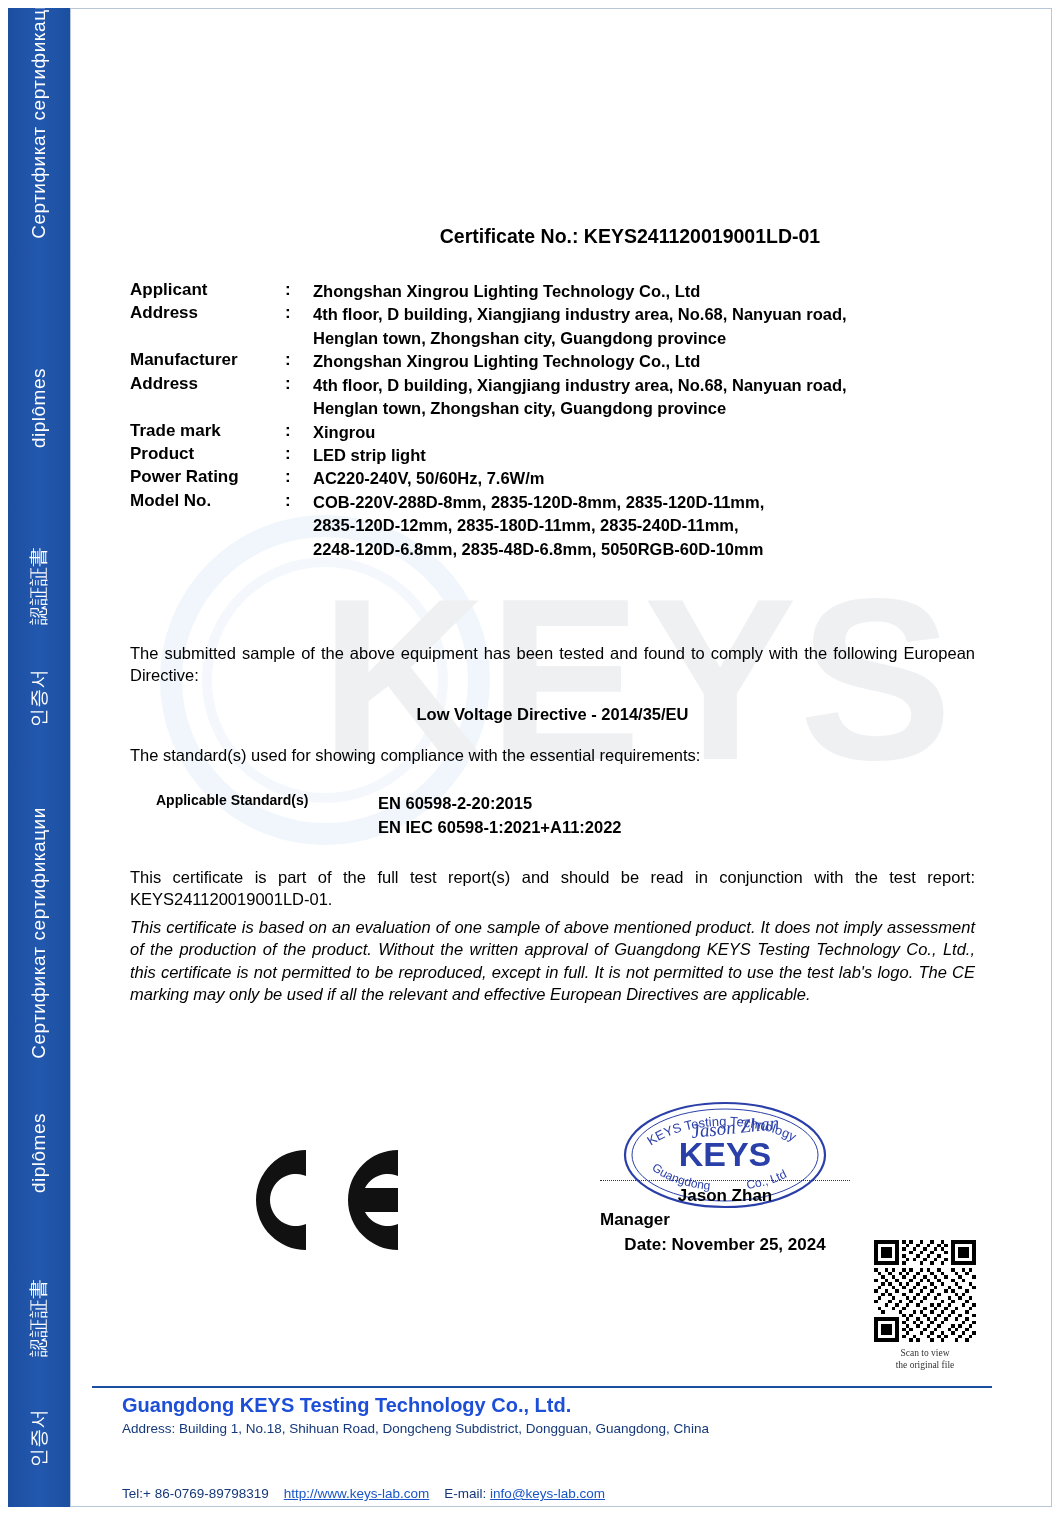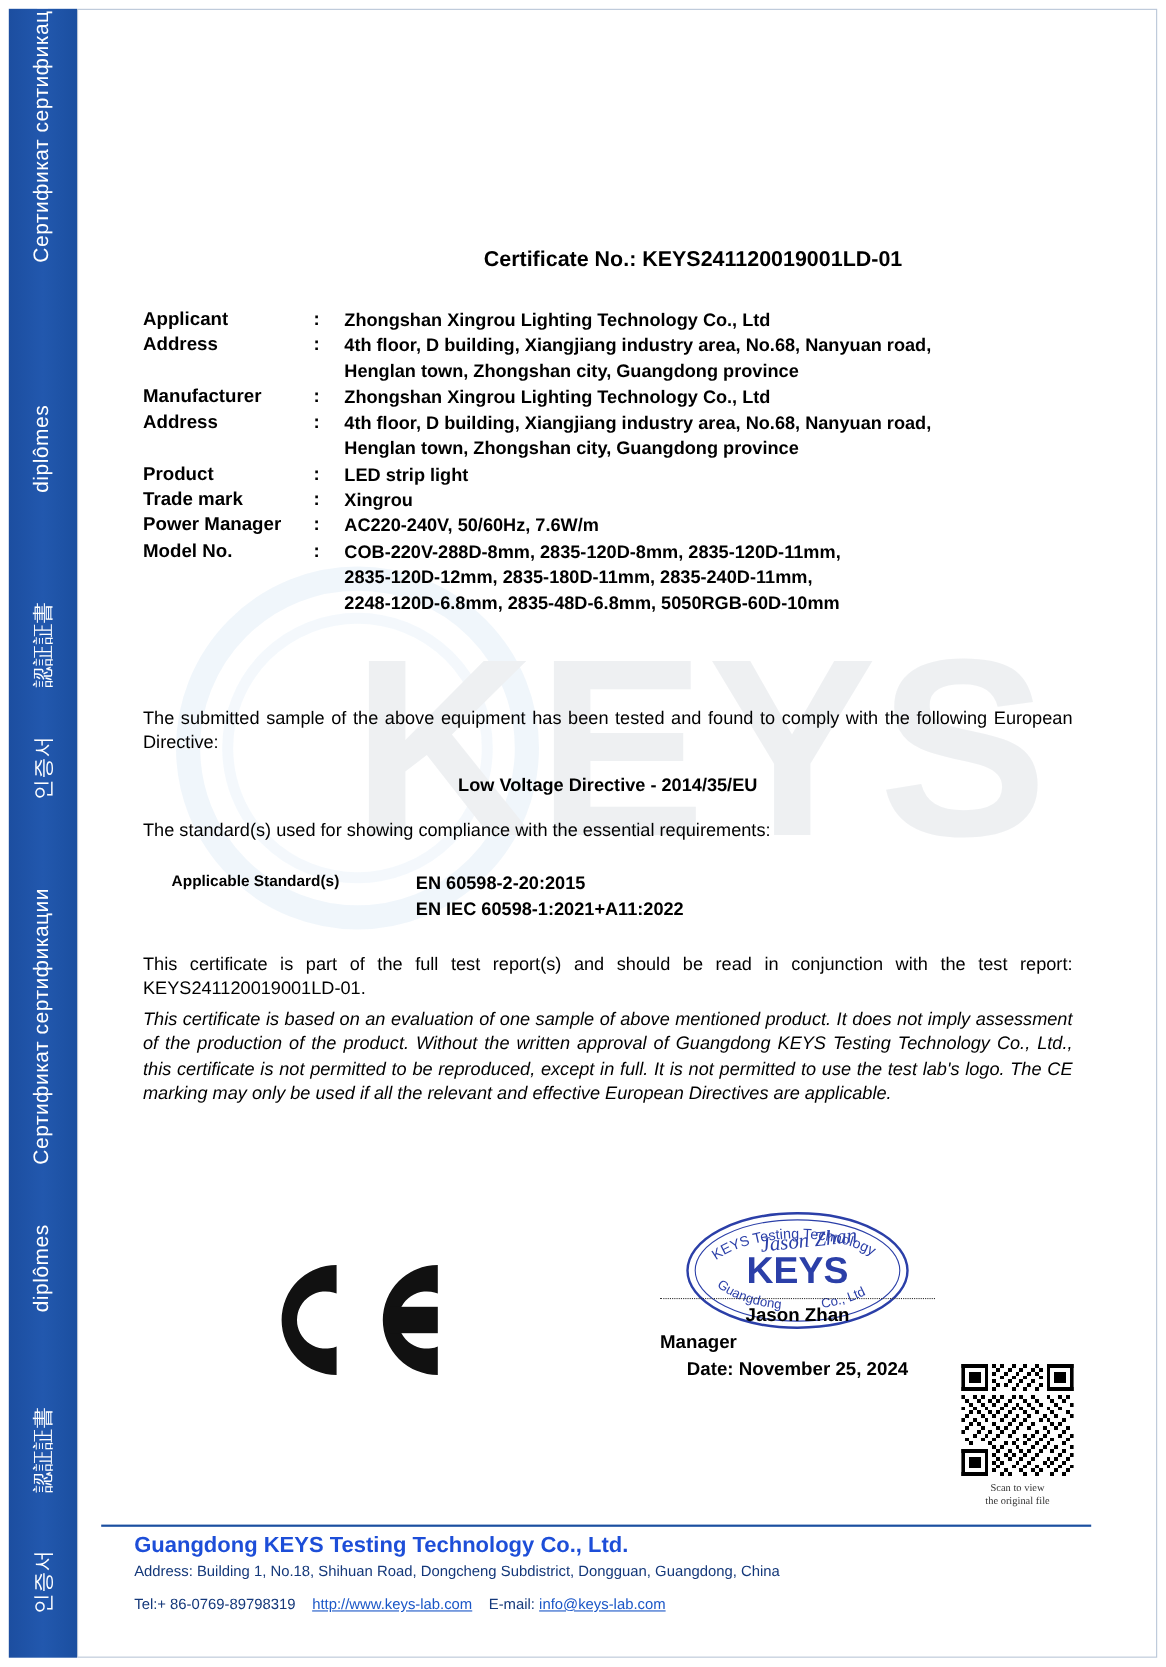--- a/index.html
+++ b/index.html
@@ -282,21 +282,21 @@
   .footer-addr {
     position: absolute;
     left: 122px;
     top: 1421px;
     font-size: 13.5px;
     color: #14387a;
   }
   .footer-tel {
     position: absolute;
     left: 122px;
-    top: 1451px;
+    top: 1486px;
     font-size: 13.5px;
     color: #14387a;
     text-align: center;
   }
   .footer-tel a {
     color: #1a56c7;
   }
   .link { color: #1a56c7; text-decoration: underline; }
 </style>
 </head>
@@ -347,31 +347,31 @@
     </tr>
     <tr>
       <td class="lbl">Address</td>
       <td class="colon">:</td>
       <td class="val">
         <span>4th floor, D building, Xiangjiang industry area, No.68, Nanyuan road,</span>
         <span class="line2">Henglan town, Zhongshan city, Guangdong province</span>
       </td>
     </tr>
     <tr>
+      <td class="lbl">Trade mark</td>
+      <td class="colon">:</td>
+      <td class="val">Xingrou</td>
+    </tr>
+    <tr>
       <td class="lbl">Product</td>
       <td class="colon">:</td>
       <td class="val">LED strip light</td>
     </tr>
     <tr>
-      <td class="lbl">Trade mark</td>
-      <td class="colon">:</td>
-      <td class="val">Xingrou</td>
-    </tr>
-    <tr>
-      <td class="lbl">Power Manager</td>
+      <td class="lbl">Power Rating</td>
       <td class="colon">:</td>
       <td class="val">AC220-240V, 50/60Hz, 7.6W/m</td>
     </tr>
     <tr>
       <td class="lbl">Model No.</td>
       <td class="colon">:</td>
       <td class="val">
         <span>COB-220V-288D-8mm, 2835-120D-8mm, 2835-120D-11mm,</span>
         <span class="line2">2835-120D-12mm, 2835-180D-11mm, 2835-240D-11mm,</span>
         <span class="line2">2248-120D-6.8mm, 2835-48D-6.8mm, 5050RGB-60D-10mm</span>

